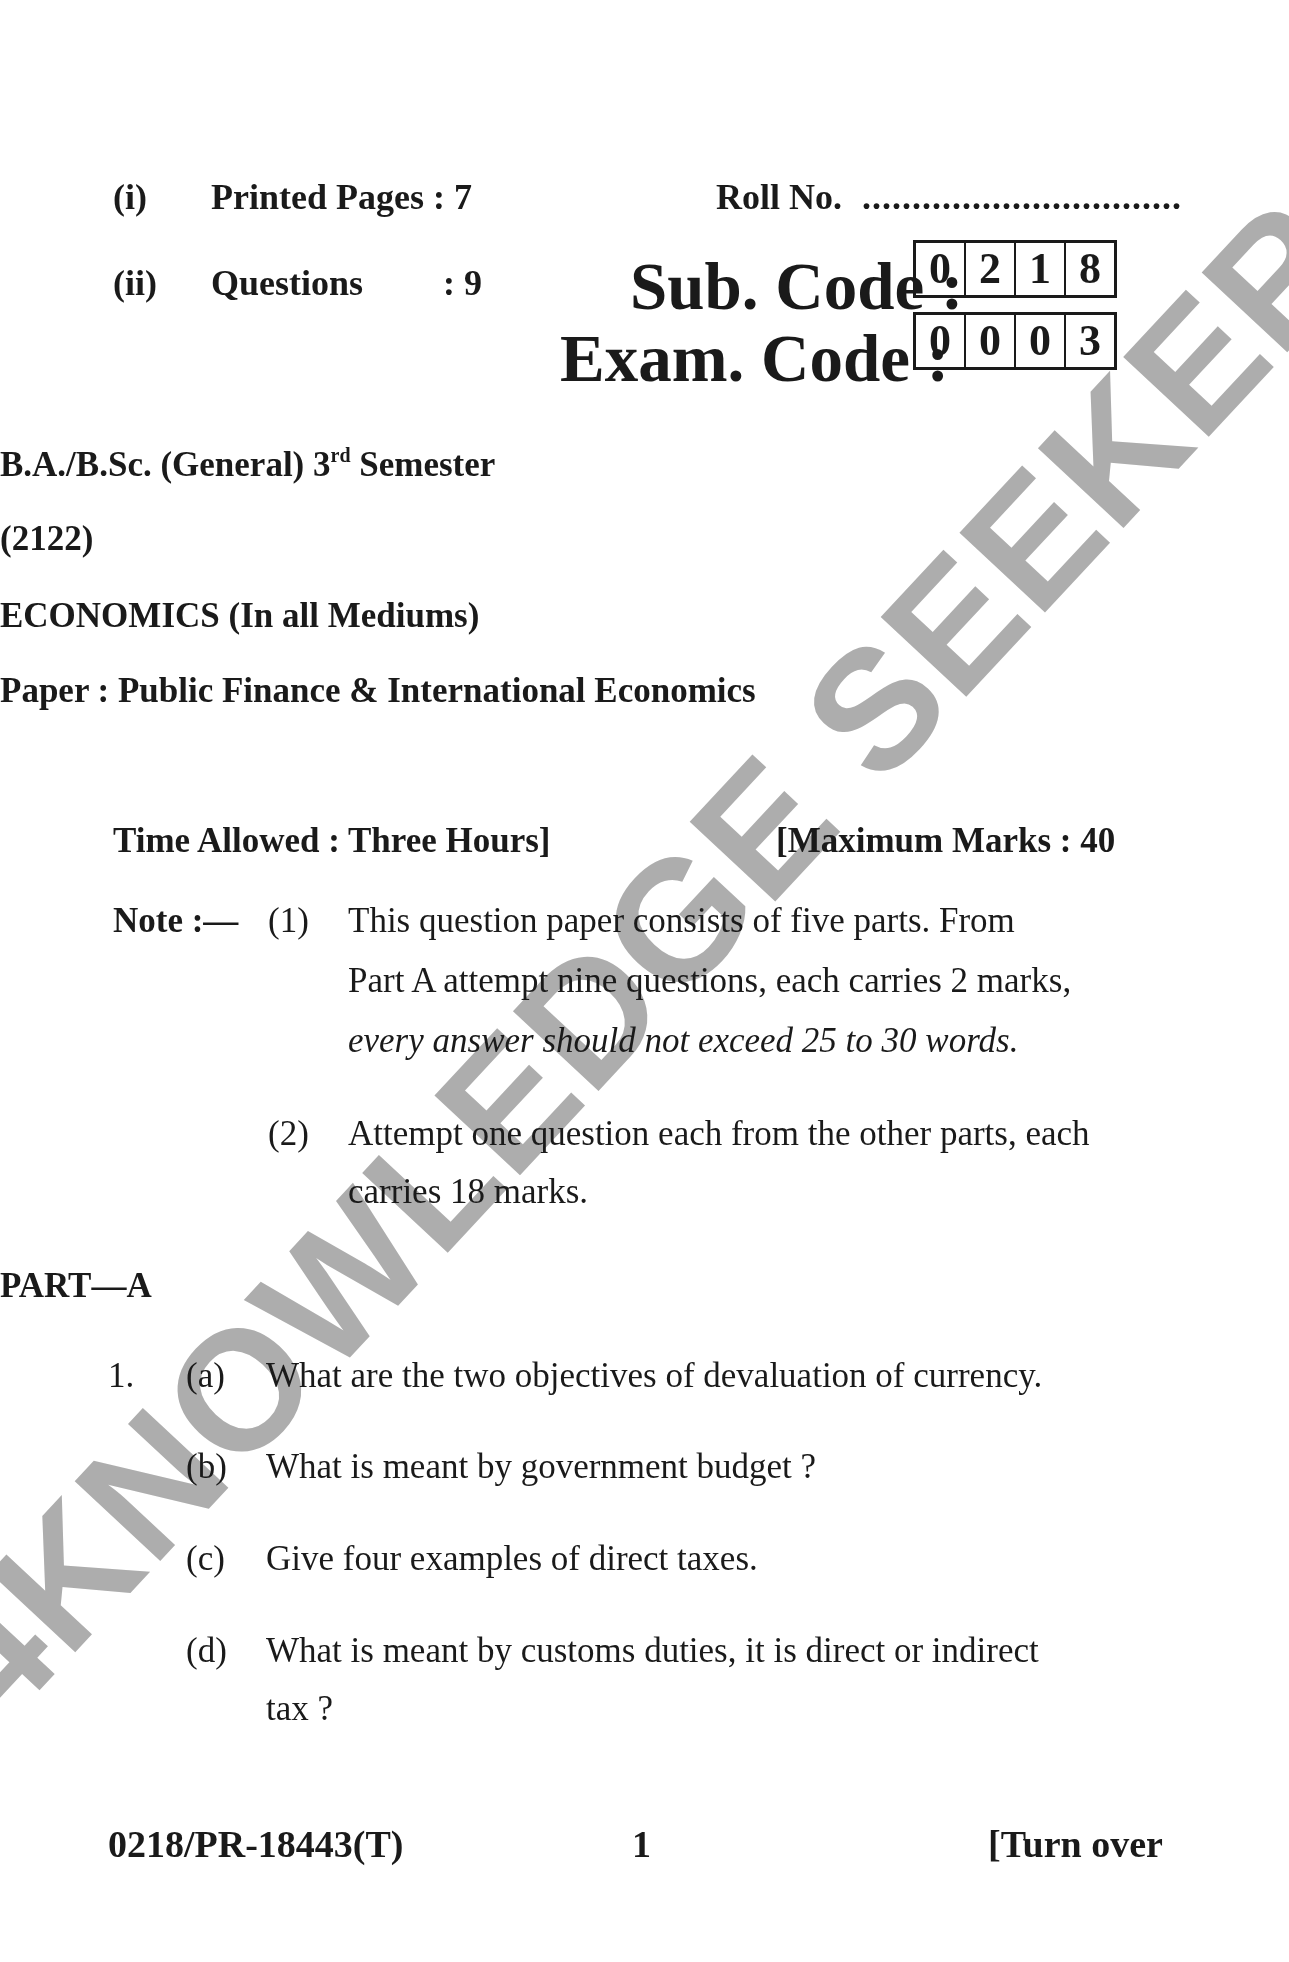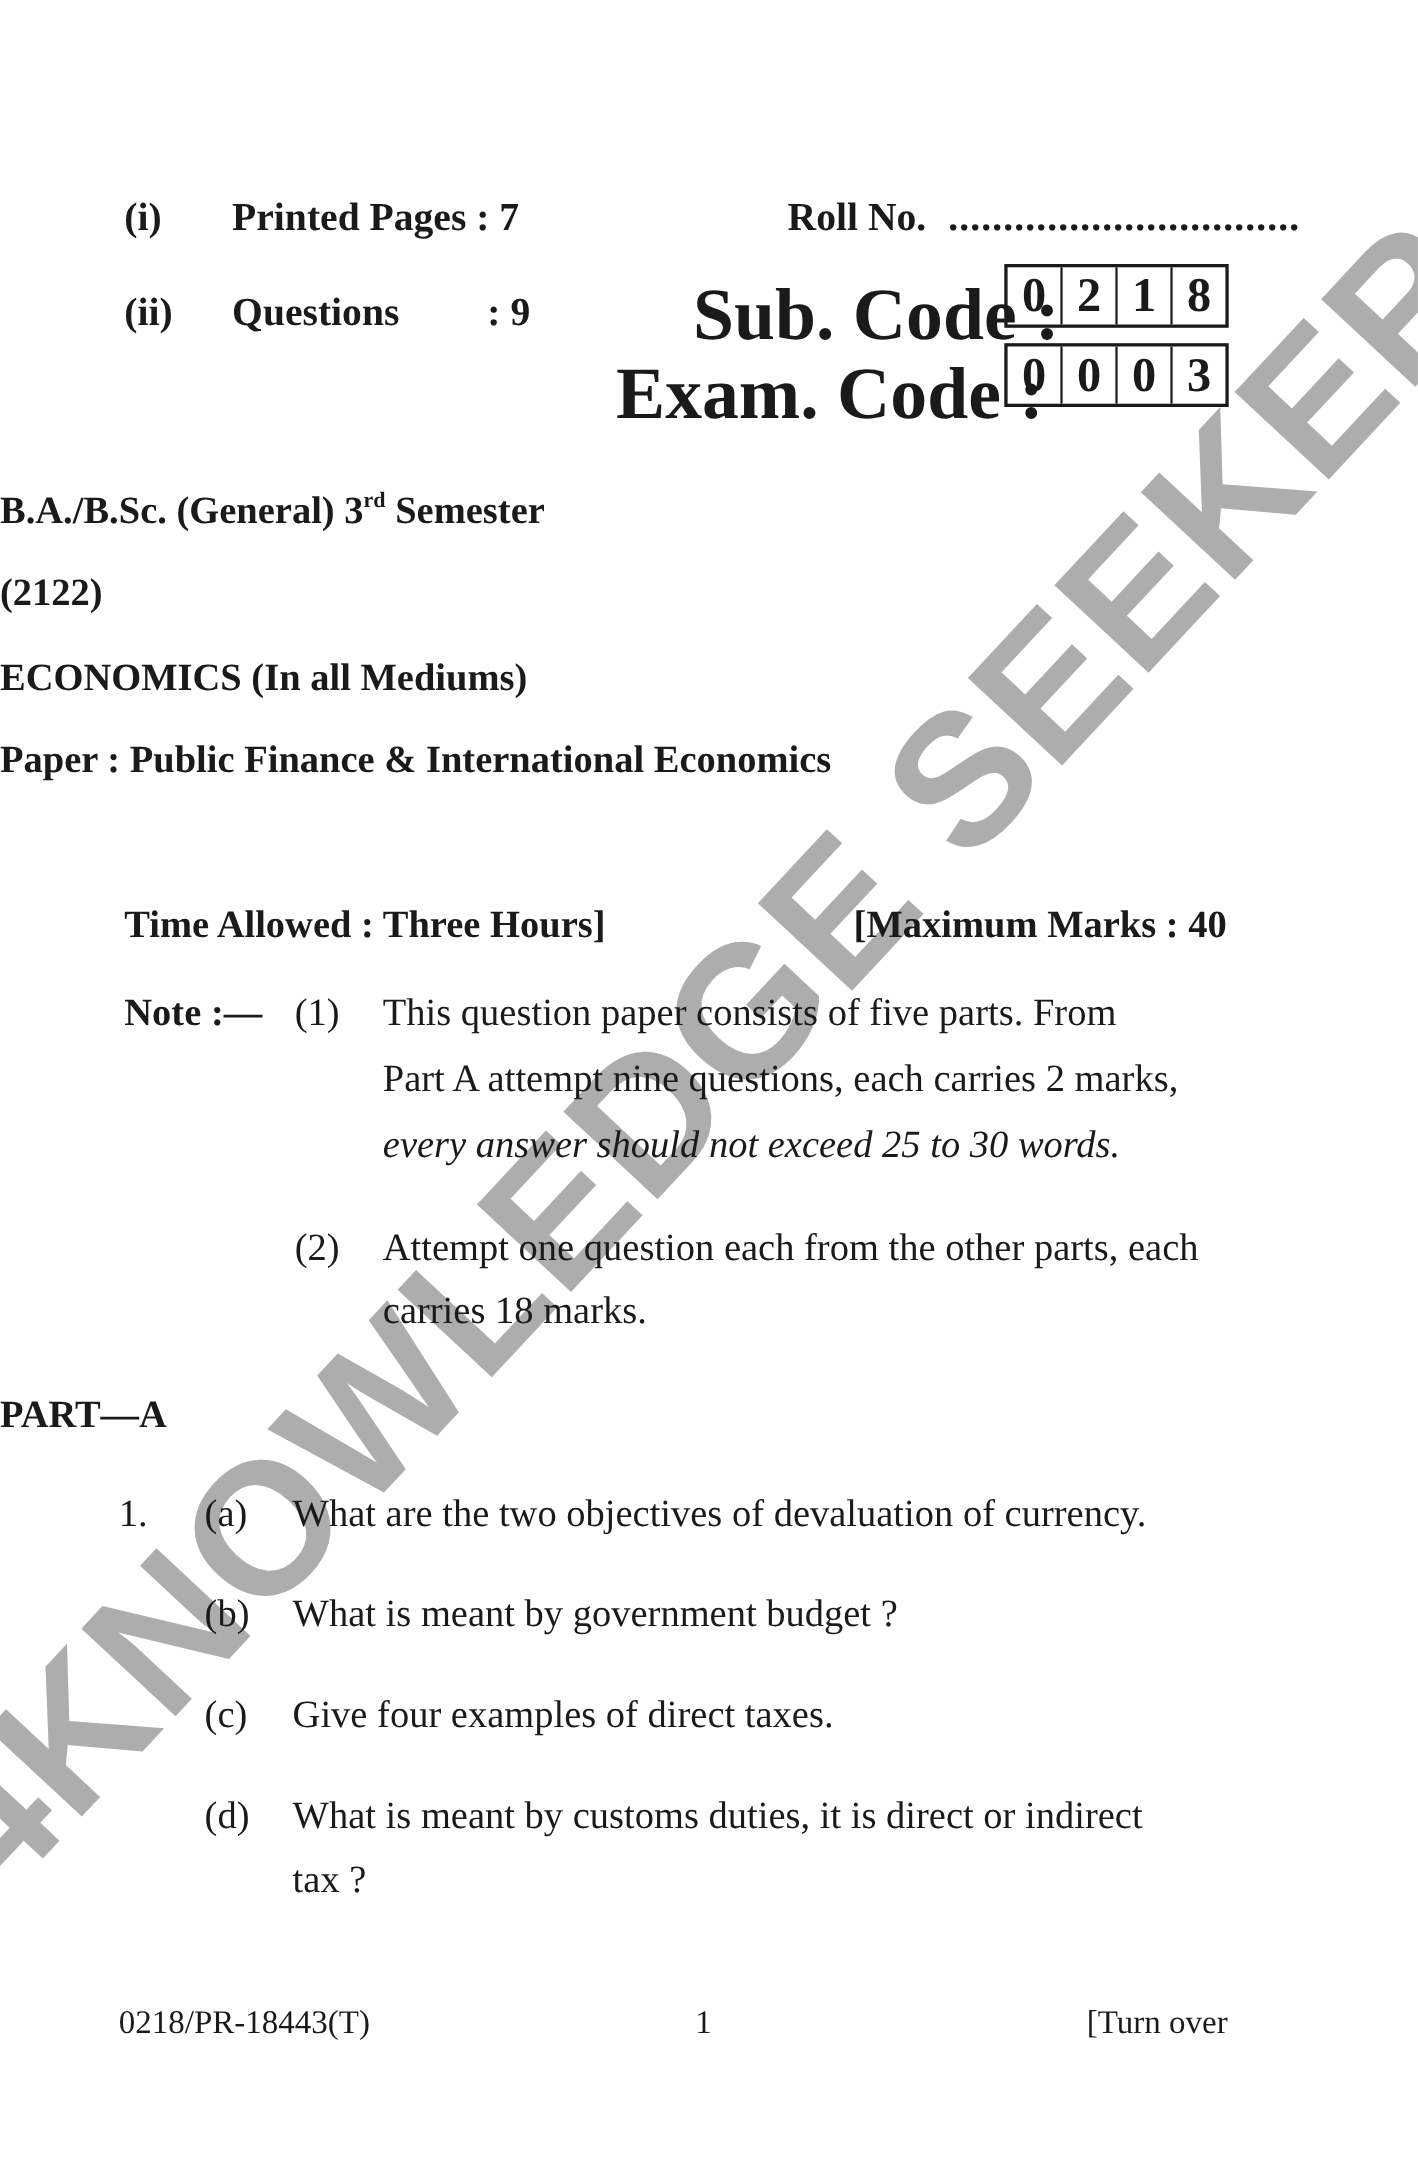--- a/index.html
+++ b/index.html
@@ -10,21 +10,21 @@
   .abs { position: absolute; white-space: nowrap; }
   .b { font-weight: bold; }
   
   .hdr-lbl { font-size: 36px; font-weight: bold; }
   .code-lbl { font-size: 67px; font-weight: bold; }
   .code-box { position: absolute; display: flex; border: 3px solid #1a1a1a; height: 52px; }
   .code-box span { width: 48px; border-right: 2px solid #1a1a1a; text-align: center; font-size: 44px; font-weight: bold; line-height: 52px; }
   .code-box span:last-child { border-right: none; }
   .center-line { position: absolute; left: 0; width: 1198px; font-weight: bold; font-size: 35px; }
   .body-text { font-size: 35px; }
-  .footer { font-size: 30px; font-weight: normal; }
+  .footer { font-size: 38px; font-weight: bold; }
   .watermark {
     position: absolute; left: 640px; top: 960px;
     font-family: "Liberation Sans", "DejaVu Sans", sans-serif; font-weight: bold;
     font-size: 170px; color: rgba(150,150,150,0.78); letter-spacing: 2px;
     transform: translate(-50%, -50%) rotate(-47deg);
     white-space: nowrap; pointer-events: none;
   }
   .sup { font-size: 20px; vertical-align: 14px; }
   .dots { letter-spacing: 1px; }
 </style>

